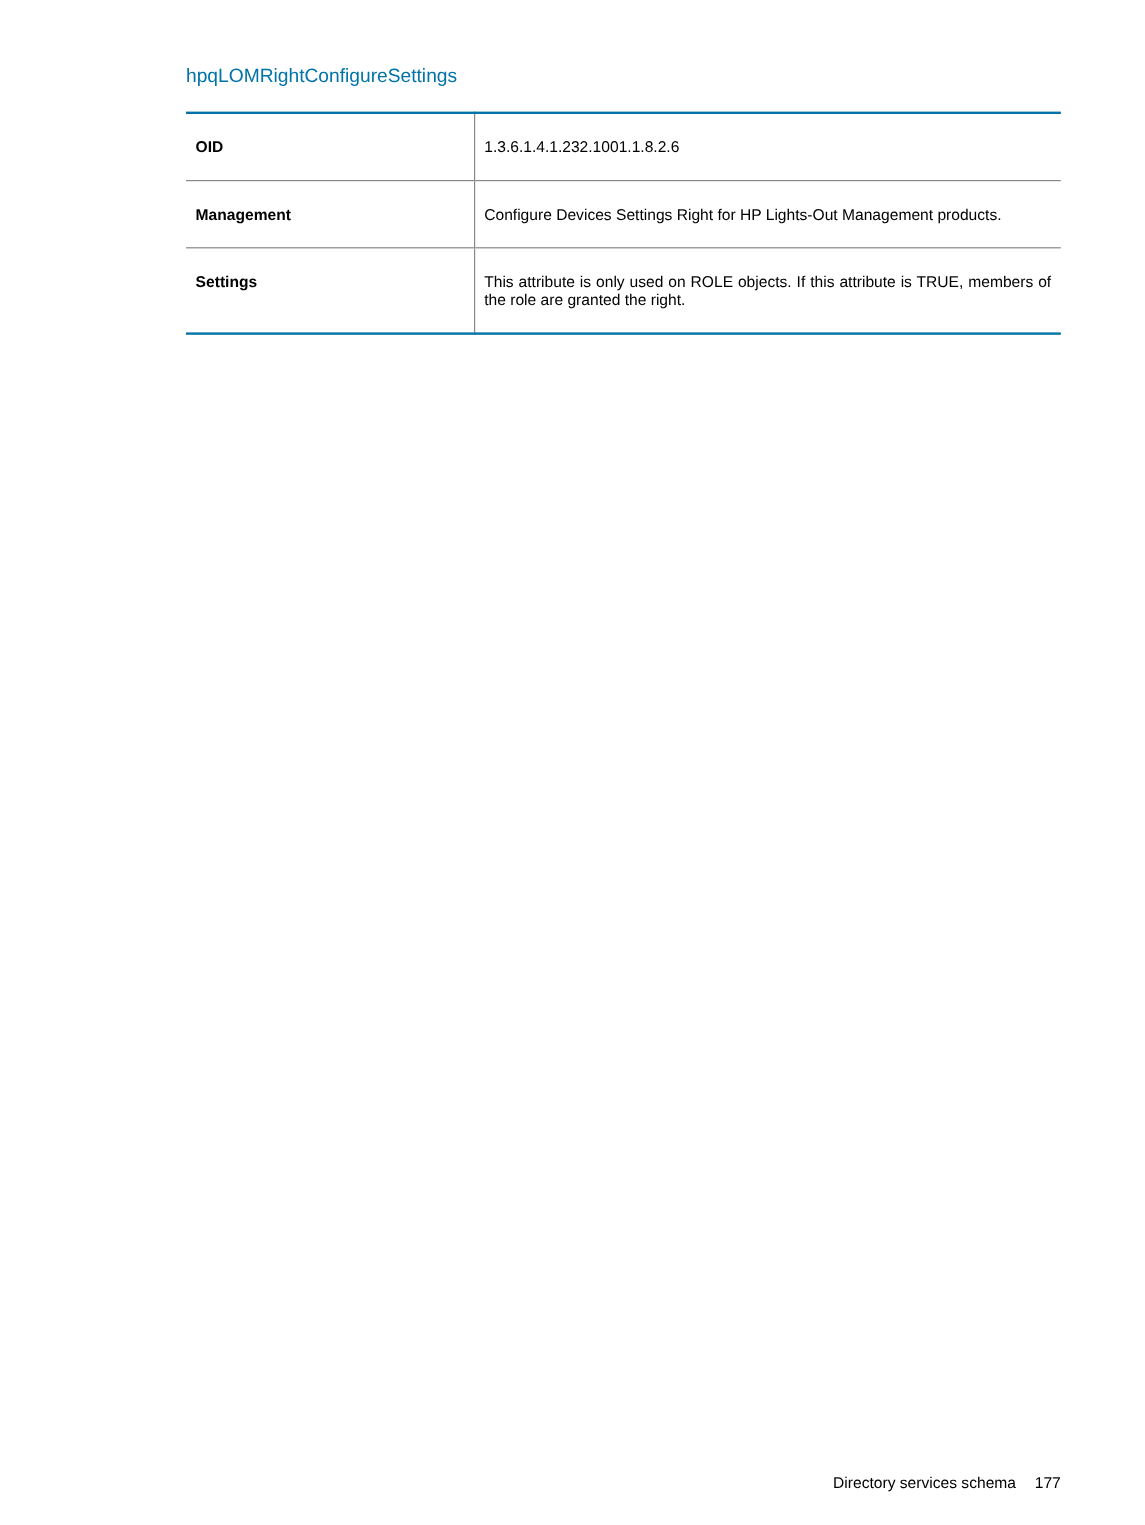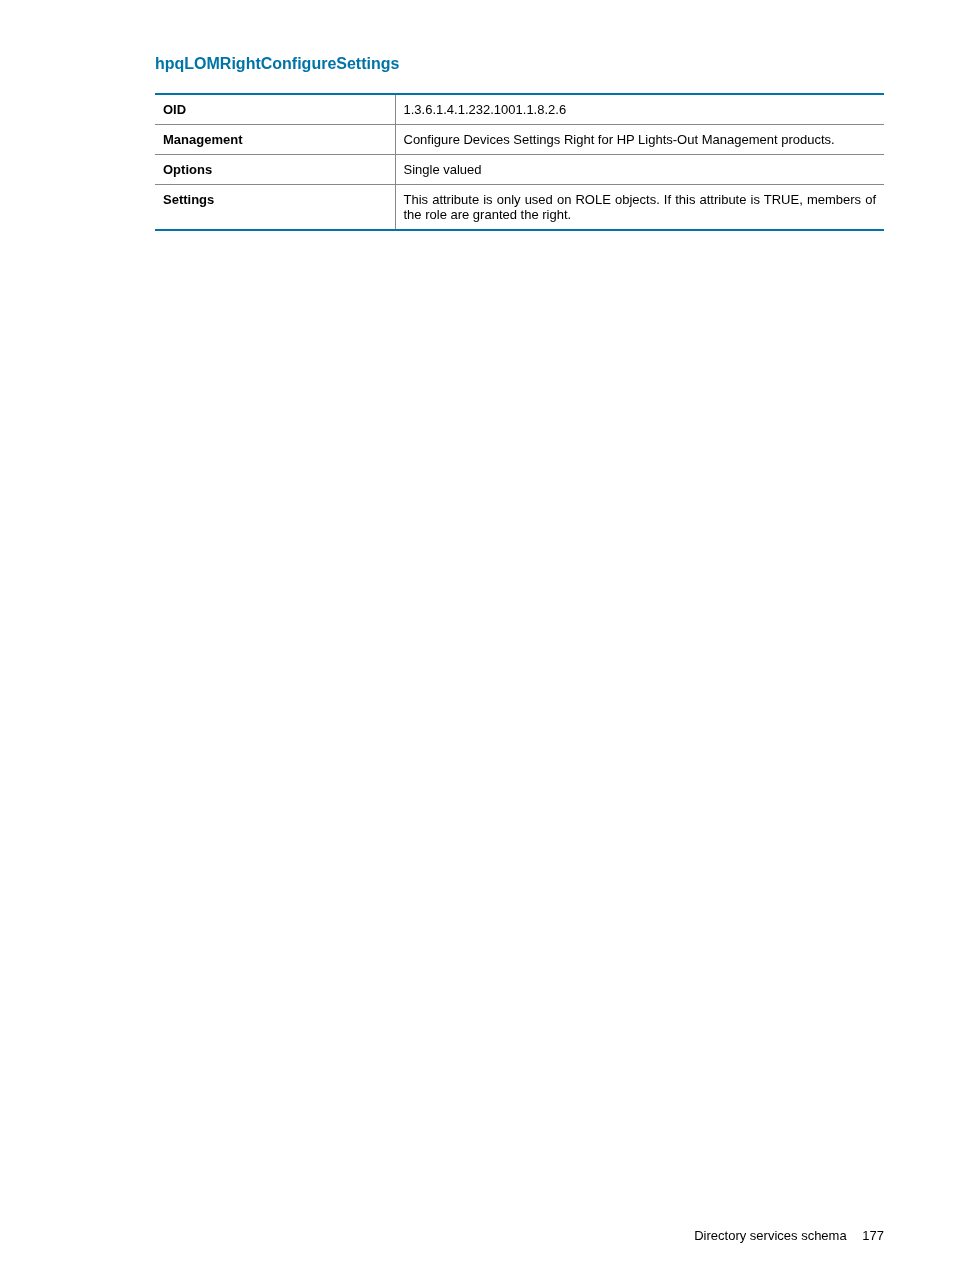--- a/index.html
+++ b/index.html
@@ -11,37 +11,37 @@
       width: 954px;
       height: 1271px;
       font-family: Arial, Helvetica, sans-serif;
       background: #ffffff;
       position: relative;
       padding: 55px 70px 40px 155px;
     }
     .section-title {
       color: #0073a8;
       font-size: 16px;
-      font-weight: bold;
+      font-weight: normal;
       margin-bottom: 20px;
     }
     .schema-table {
       width: 100%;
       border-collapse: collapse;
       border-top: 2px solid #0073a8;
       border-bottom: 2px solid #0073a8;
     }
     .schema-table tr {
       border-bottom: 1px solid #888888;
     }
     .schema-table tr:last-child {
       border-bottom: none;
     }
     .schema-table td {
-      padding: 7px 8px;
+      padding: 20px 8px;
       font-size: 13px;
       vertical-align: top;
       text-align: left;
     }
     .schema-table td.key-cell {
       font-weight: bold;
       width: 240px;
       border-right: 1px solid #888888;
     }
     .schema-table td.value-cell {
@@ -67,24 +67,20 @@
   <tbody>
     <tr>
       <td class="key-cell">OID</td>
       <td class="value-cell">1.3.6.1.4.1.232.1001.1.8.2.6</td>
     </tr>
     <tr>
       <td class="key-cell">Management</td>
       <td class="value-cell">Configure Devices Settings Right for HP Lights-Out Management products.</td>
     </tr>
     <tr>
-      <td class="key-cell">Options</td>
-      <td class="value-cell">Single valued</td>
-    </tr>
-    <tr>
       <td class="key-cell">Settings</td>
       <td class="value-cell">This attribute is only used on ROLE objects. If this attribute is TRUE, members of the role are granted the right.</td>
     </tr>
   </tbody>
 </table>
 
 <div class="footer">
   <span>Directory services schema</span>
   <span class="footer-page">177</span>
 </div>

